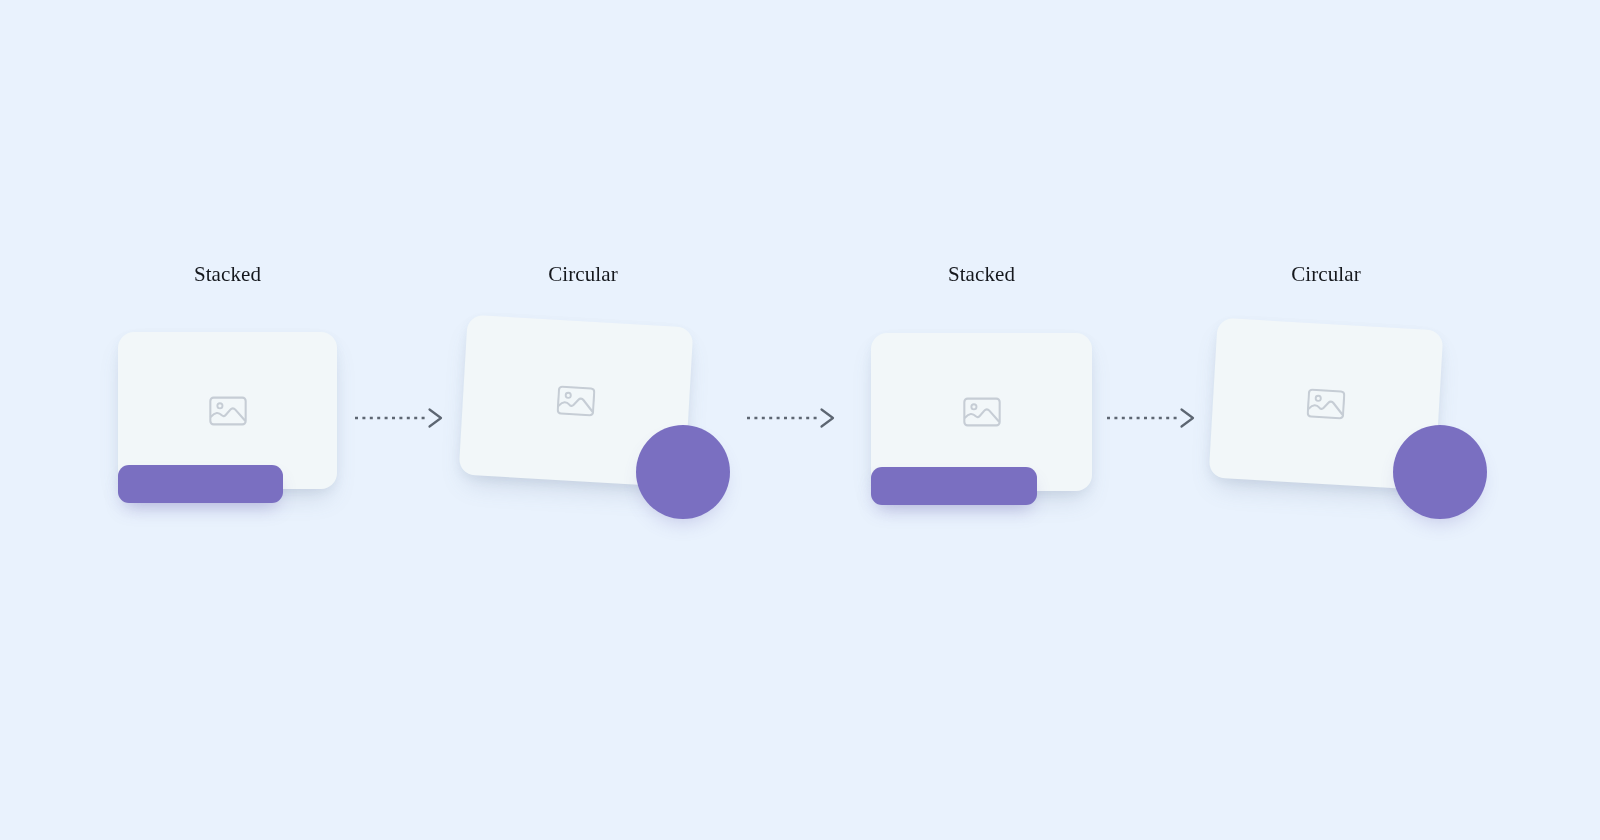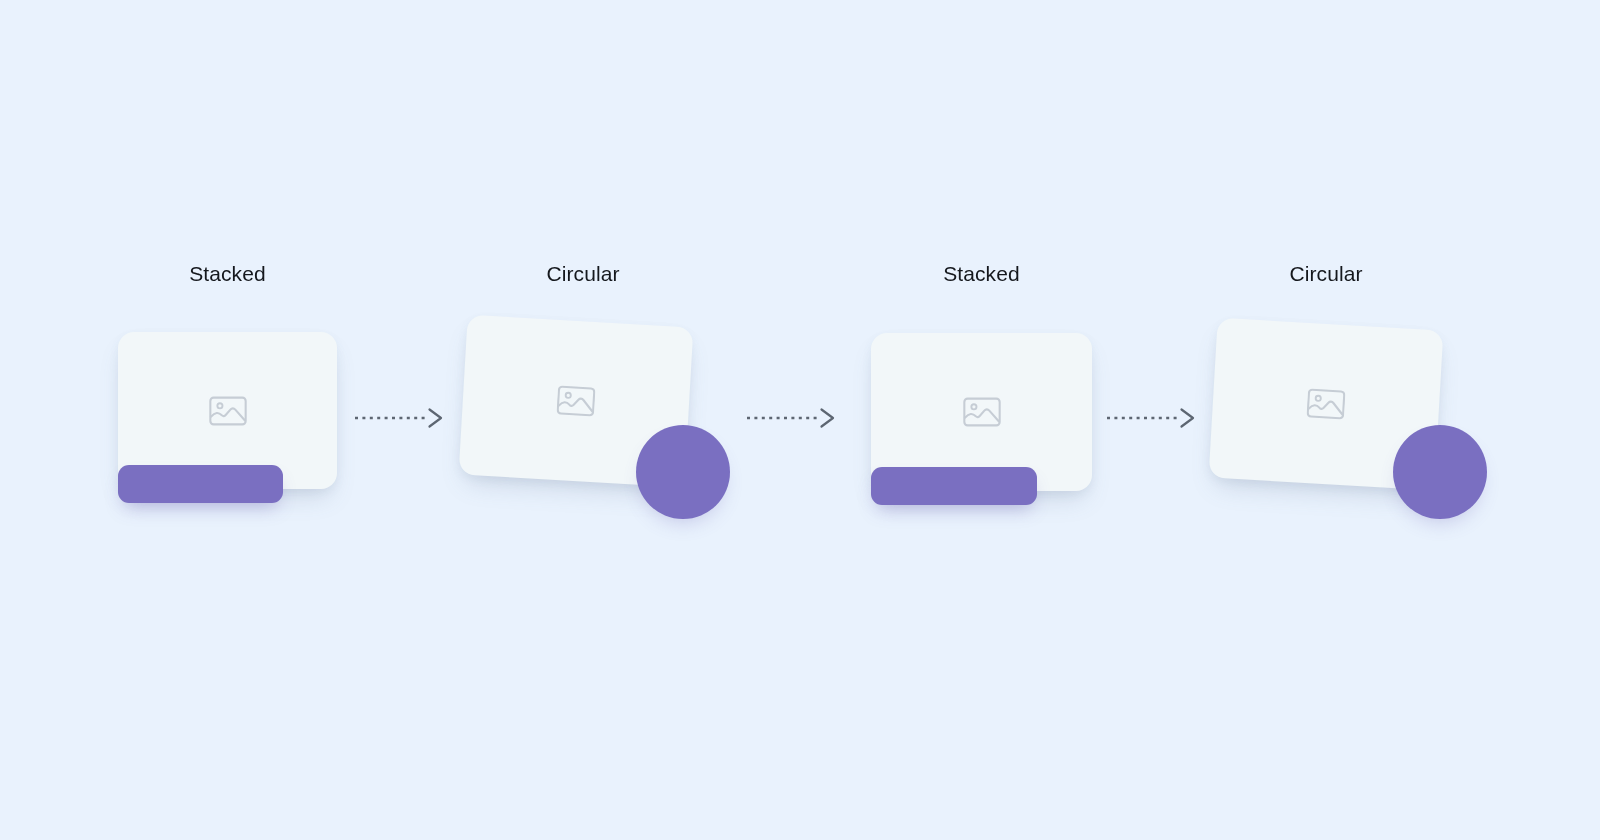--- a/index.html
+++ b/index.html
@@ -15,20 +15,21 @@
   body {
     background: var(--bg);
     font-family: "Liberation Sans", "DejaVu Sans", sans-serif;
     overflow: hidden;
   }
   .stage {
     position: relative;
     width: 1476px;
     height: 840px;
     background: var(--bg);
+    font-family: Liberation Serif, serif;
   }
   .step-label {
     position: absolute;
     font-size: 21px;
     font-weight: 500;
     line-height: 28px;
     color: var(--label-color);
     text-align: center;
     letter-spacing: 0.1px;
   }

